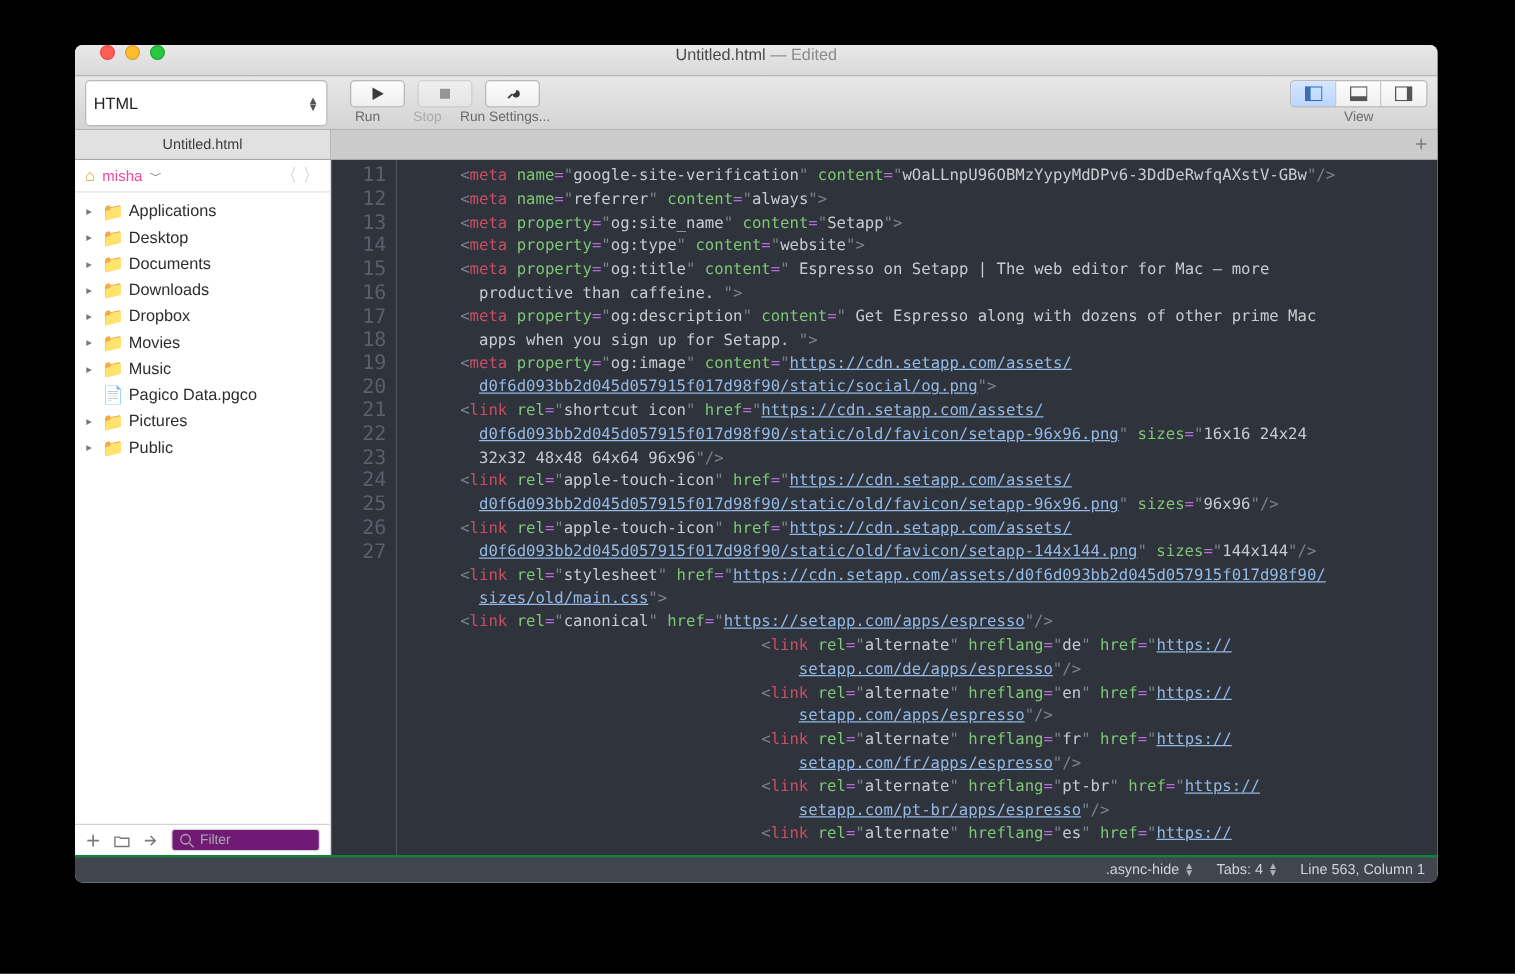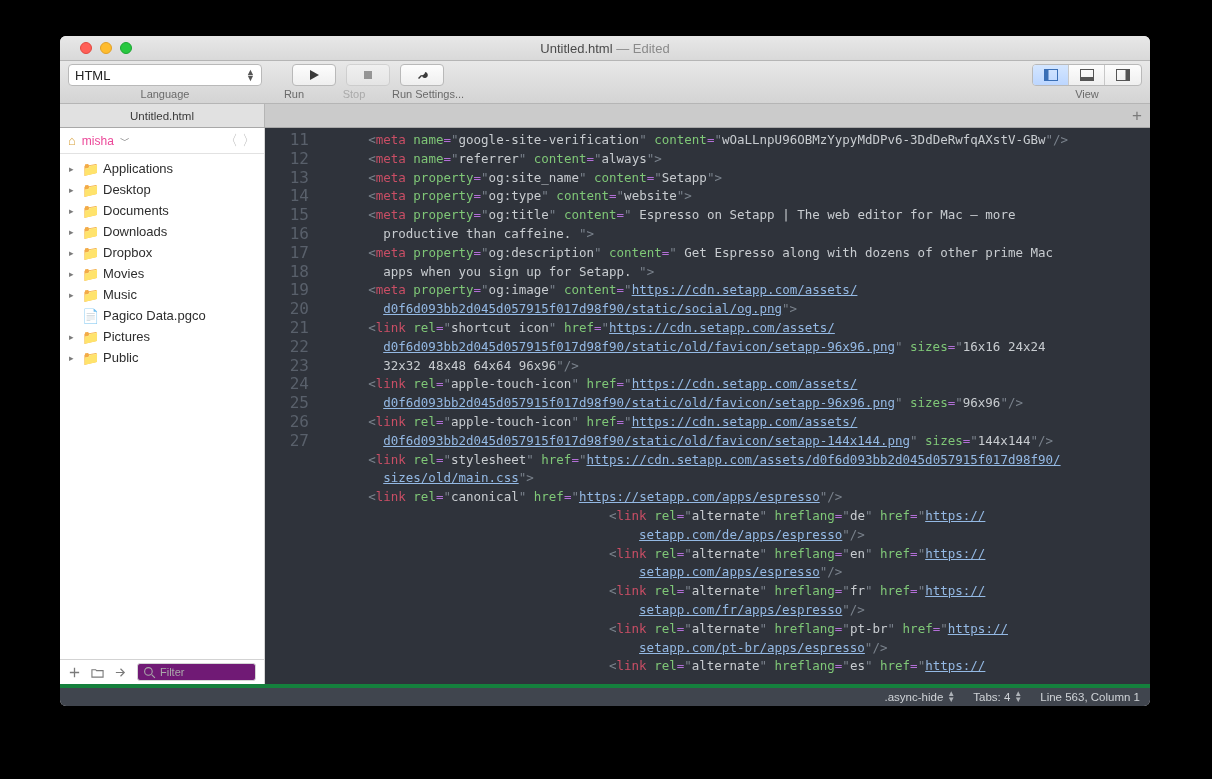--- a/index.html
+++ b/index.html
@@ -21,21 +21,21 @@
     border-radius: 6px;
     box-shadow: 0 20px 60px rgba(0,0,0,0.5);
     display: flex;
     flex-direction: column;
     overflow: hidden;
   }
   .titlebar {
     height: 25px;
     background: linear-gradient(#e8e8e8,#d9d9d9);
     display: flex;
-    align-items: center;
+    align-items: flex-start;
     padding: 0 20px;
     border-bottom: 1px solid #b5b5b5;
     position: relative;
   }
   .traffic { display: flex; gap: 8px; }
   .tl { width:12px; height:12px; border-radius:50%; }
   .tl.red{background:#ff5f57;border:0.5px solid #e1483f;}
   .tl.yellow{background:#febc2e;border:0.5px solid #e0a028;}
   .tl.green{background:#28c840;border:0.5px solid #1ba532;}
   .wtitle {
@@ -46,21 +46,21 @@
   .toolbar {
     height: 43px;
     background: linear-gradient(#e8e8e8,#d4d4d4);
     border-bottom:1px solid #b5b5b5;
     display:flex; align-items:flex-start; padding: 3px 8px 0 8px;
     gap: 10px;
   }
   .tgroup { display:flex; flex-direction:column; align-items:center; gap:2px;}
   .tgroup .lbl { font-size:11px; color:#6a6a6a; }
   .langsel {
-    width: 194px; height:22px; background:#fff; border:1px solid #b9b9b9;
+    width: 194px; height:37px; background:#fff; border:1px solid #b9b9b9;
     border-radius:4px; display:flex; align-items:center; padding:0 6px;
     font-size:13px; color:#222; justify-content:space-between;
   }
   .langsel .arrows { font-size:9px; color:#555; line-height:6px;}
   .btnrow { display:flex; gap:10px; }
   .tb-btn {
     width:44px;height:22px;background:linear-gradient(#fdfdfd,#efefef);
     border:1px solid #b9b9b9;border-radius:4px;display:flex;align-items:center;justify-content:center;
   }
   .tb-btn.disabled{opacity:.45}
@@ -120,21 +120,21 @@
   }
   .tag{color:#c94e65;}
   .attr{color:#7fc777;}
   .eq{color:#b36fd7;}
   .str{color:#c8ccd0;}
   .url{color:#94b9e4;text-decoration:underline;}
   .pun{color:#7a828c;}
   .statusbar{
     height:22px;background:#40454e;color:#cfd3d7;display:flex;align-items:center;
     font-size:11.5px;padding:0 10px;gap:18px;justify-content:flex-end;
-    border-top:4px solid #15803d;
+    border-top:2px solid #15803d;
   }
   .statusbar .sel{display:flex;align-items:center;gap:4px;}
   .statusbar .ud{font-size:8px;line-height:6px;color:#aeb3b8;}
 </style>
 </head>
 <body>
 
 <div class="window">
 
   <div class="titlebar">
@@ -167,21 +167,21 @@
           <svg viewBox="0 0 12 12">
               <rect x="2" y="2" width="8" height="8" fill="#3a3a3a"></rect>
             </svg>
         </div>
         <div class="tb-btn">
           <svg viewBox="0 0 12 12">
               <path d="M9 3a3 3 0 0 1-4 3L2 9l1 1 3-3a3 3 0 1 0 3-4z" fill="#3a3a3a"></path>
             </svg>
         </div>
       </div>
-      <div style="display:flex;gap:16px;">
+      <div style="display:flex;gap:4px;">
         <span class="lbl" style="width:44px;text-align:center">Run</span>
         <span class="lbl" style="width:44px;text-align:center;color:#aaa">Stop</span>
         <span class="lbl" style="text-align:left">Run Settings...</span>
       </div>
     </div>
     <div class="spacer"></div>
     <div class="tgroup">
       <div class="viewseg">
         <div class="seg active">
             <svg viewBox="0 0 14 12">

